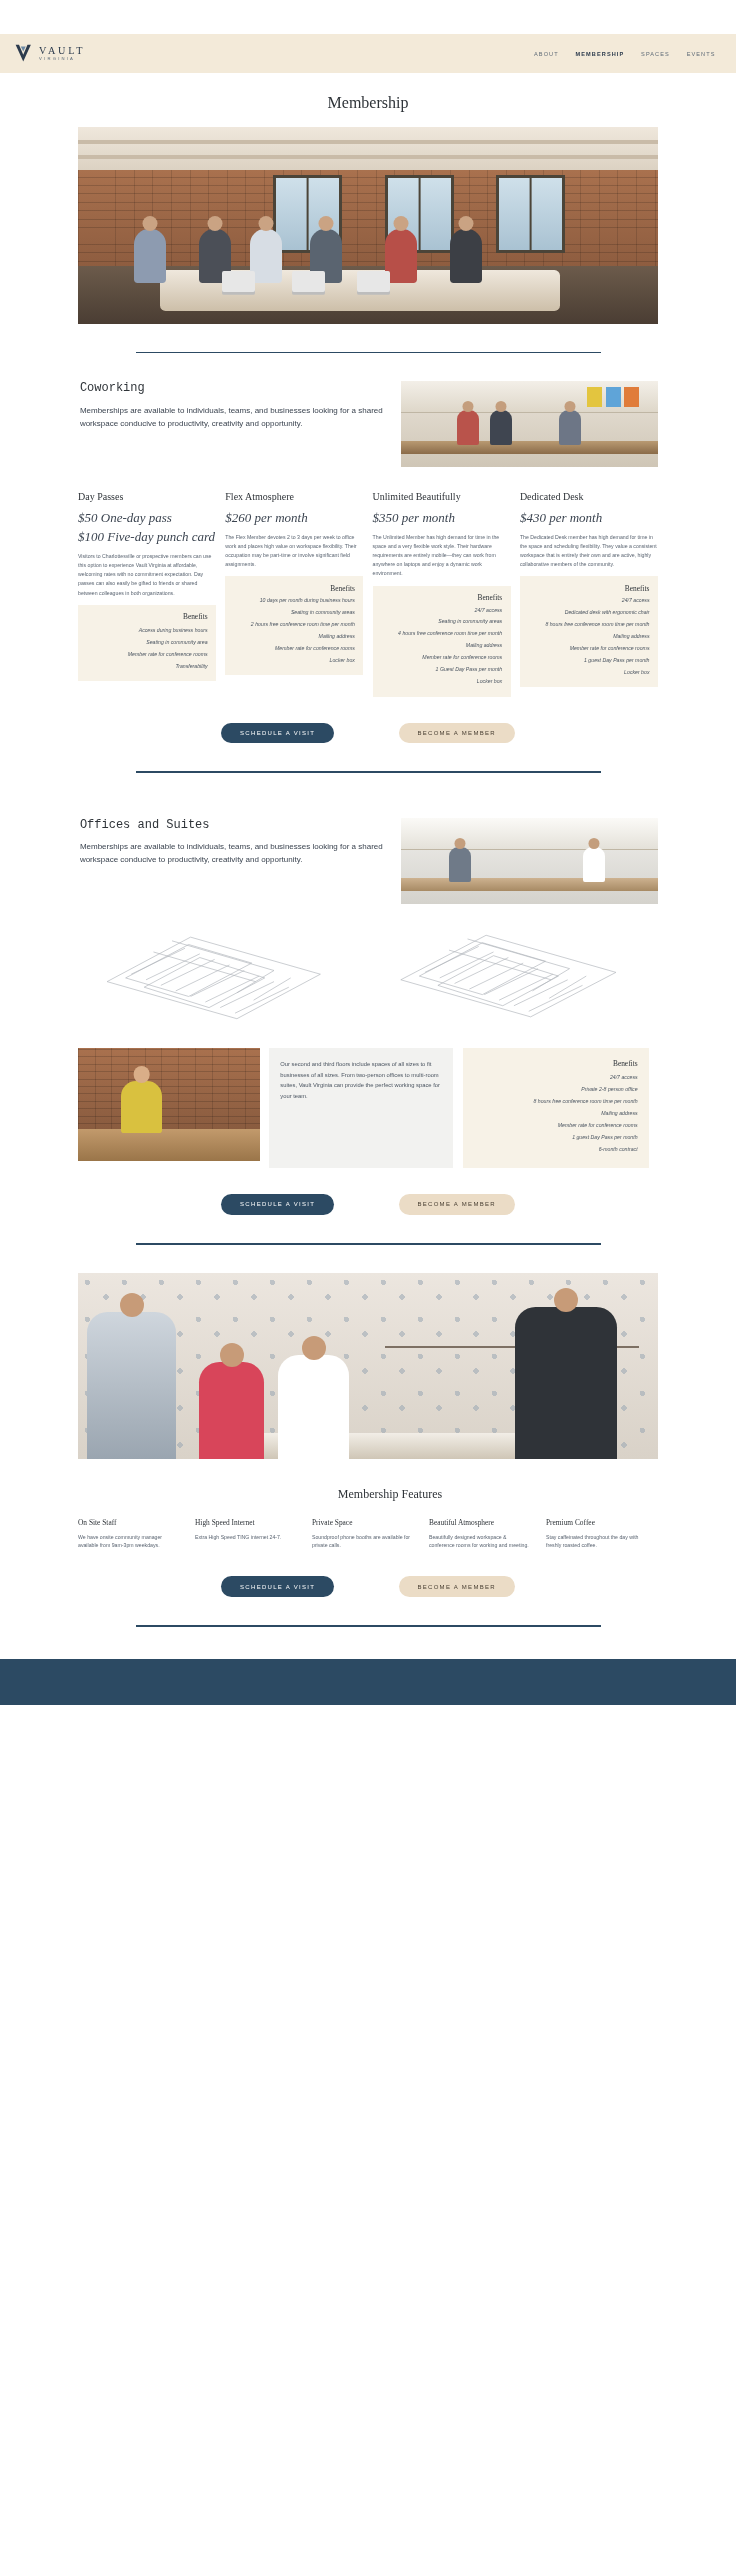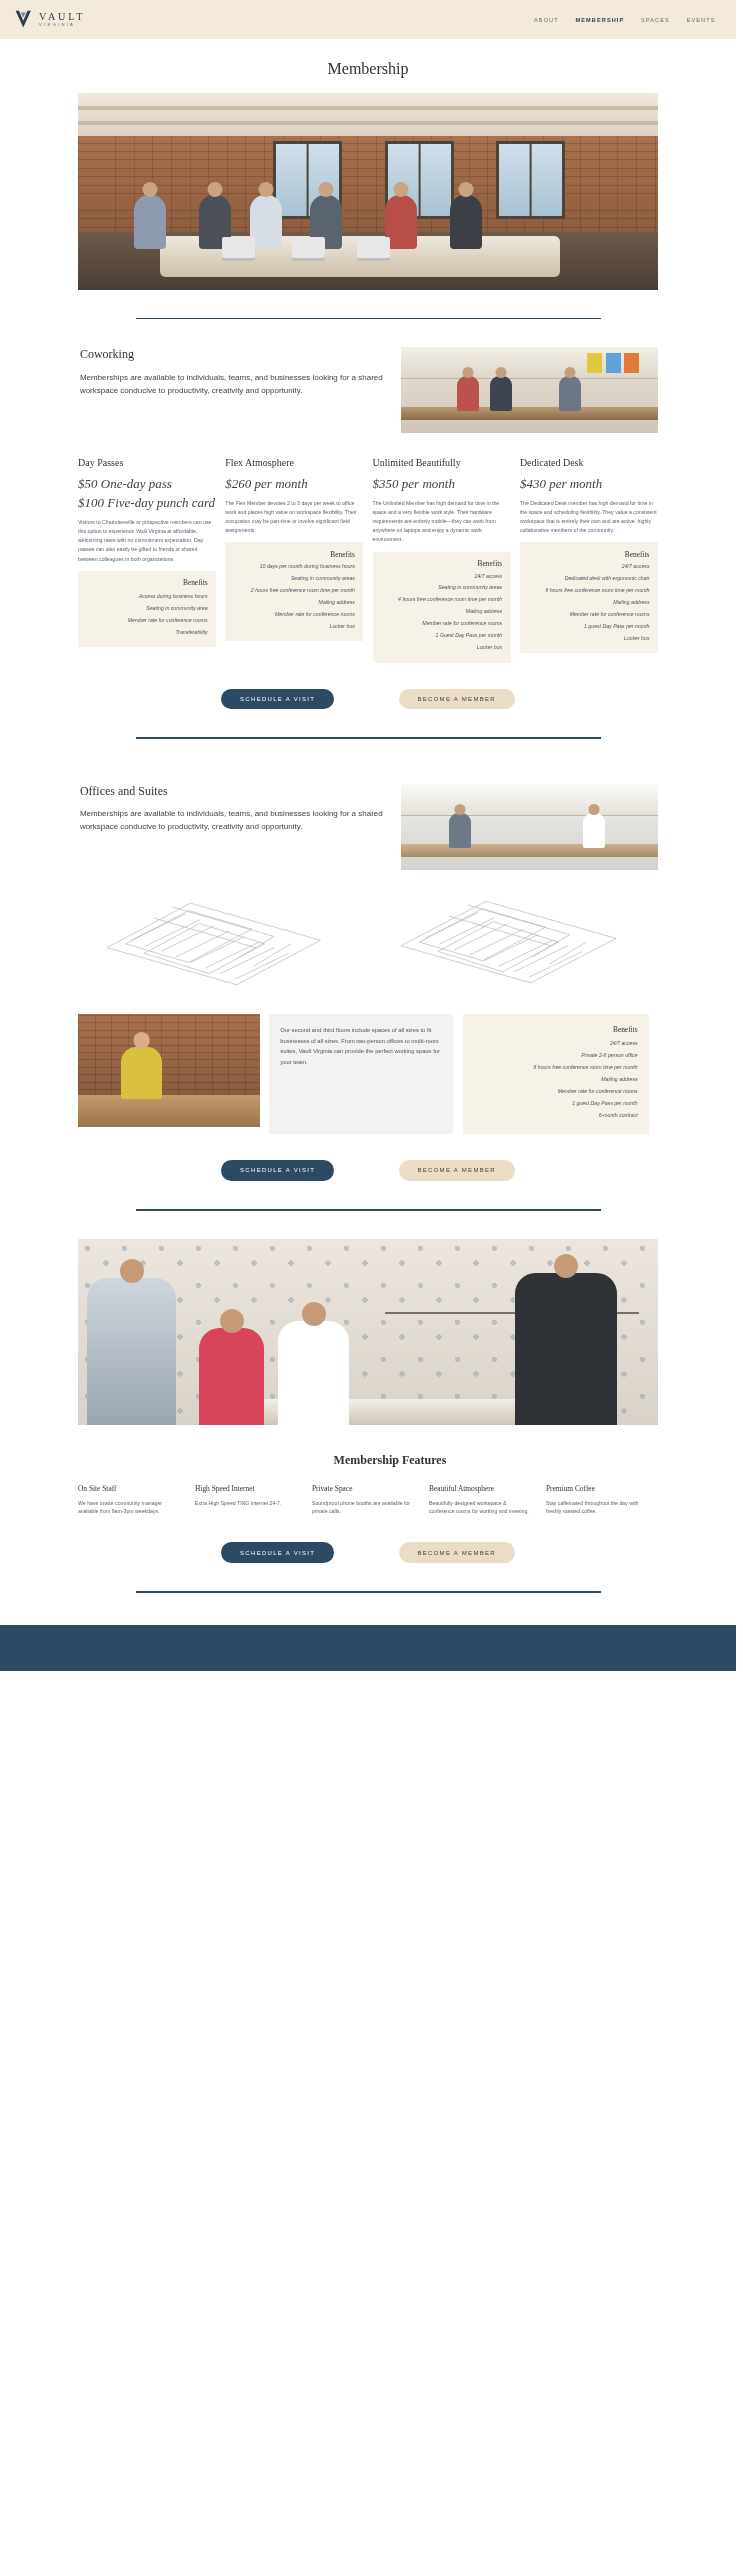--- a/index.html
+++ b/index.html
@@ -2,21 +2,21 @@
 <html style="font-size:15px"><head>
 <meta charset="utf-8">
 <style>
   * { box-sizing: border-box; margin: 0; padding: 0; }
   body {
     width: 744px;
     font-family: "Liberation Sans", sans-serif;
     background: #ffffff;
     color: #2e3338;
   }
-  .page { width: 736px; position: relative; }
+  .page { width: 736px; position: relative; margin-top: 34px; }
 
   
   .header {
     height: 39px;
     background: #f3ead9;
     display: flex;
     align-items: center;
     padding: 0 13px;
     justify-content: space-between;
   }
@@ -110,21 +110,21 @@
   }
 
   
   .intro {
     display: flex;
     width: 580px; margin: 0 auto;
     gap: 16.7px; align-items: flex-start;
   }
   .intro-text { width: 307px; padding-left: 1.9px; }
   .intro h2 {
-    font-family: Liberation Serif, serif;
+    font-family: Liberation Mono, monospace;
     font-size: 12px; font-weight: normal; color: #2e3338; margin-bottom: 8.4px;
   }
   .intro p {
     font-size: 8px; line-height: 1.65; color: #3b4450;
   }
   .intro-img {
     width: 257px; height: 86px;
     position: relative; overflow: hidden;
     background: linear-gradient(180deg,#e9e3d9 0%,#cfc6b6 100%);
   }
@@ -267,21 +267,21 @@
   }
   .wide .table2{
     position:absolute; bottom:0; left:139px; width:307px; height:26px;
     background:linear-gradient(180deg,#f2eee7,#cfc6b6); border-radius:3.7px;
   }
 
   
   .features-title {
     text-align: center;
     font-family: "Liberation Serif", serif;
-    font-size: 12px; font-weight: bold; color: #2e3338;
+    font-size: 12px; font-weight: normal; color: #2e3338;
     margin: 28px 0 16.7px;
     padding-left: 44px;
   }
   .features {
     width: 580px; margin: 0 auto;
     display: flex; gap: 13px;
   }
   .feature { width: 104px; }
   .feature h4 {
     font-family: "Liberation Serif", serif;

